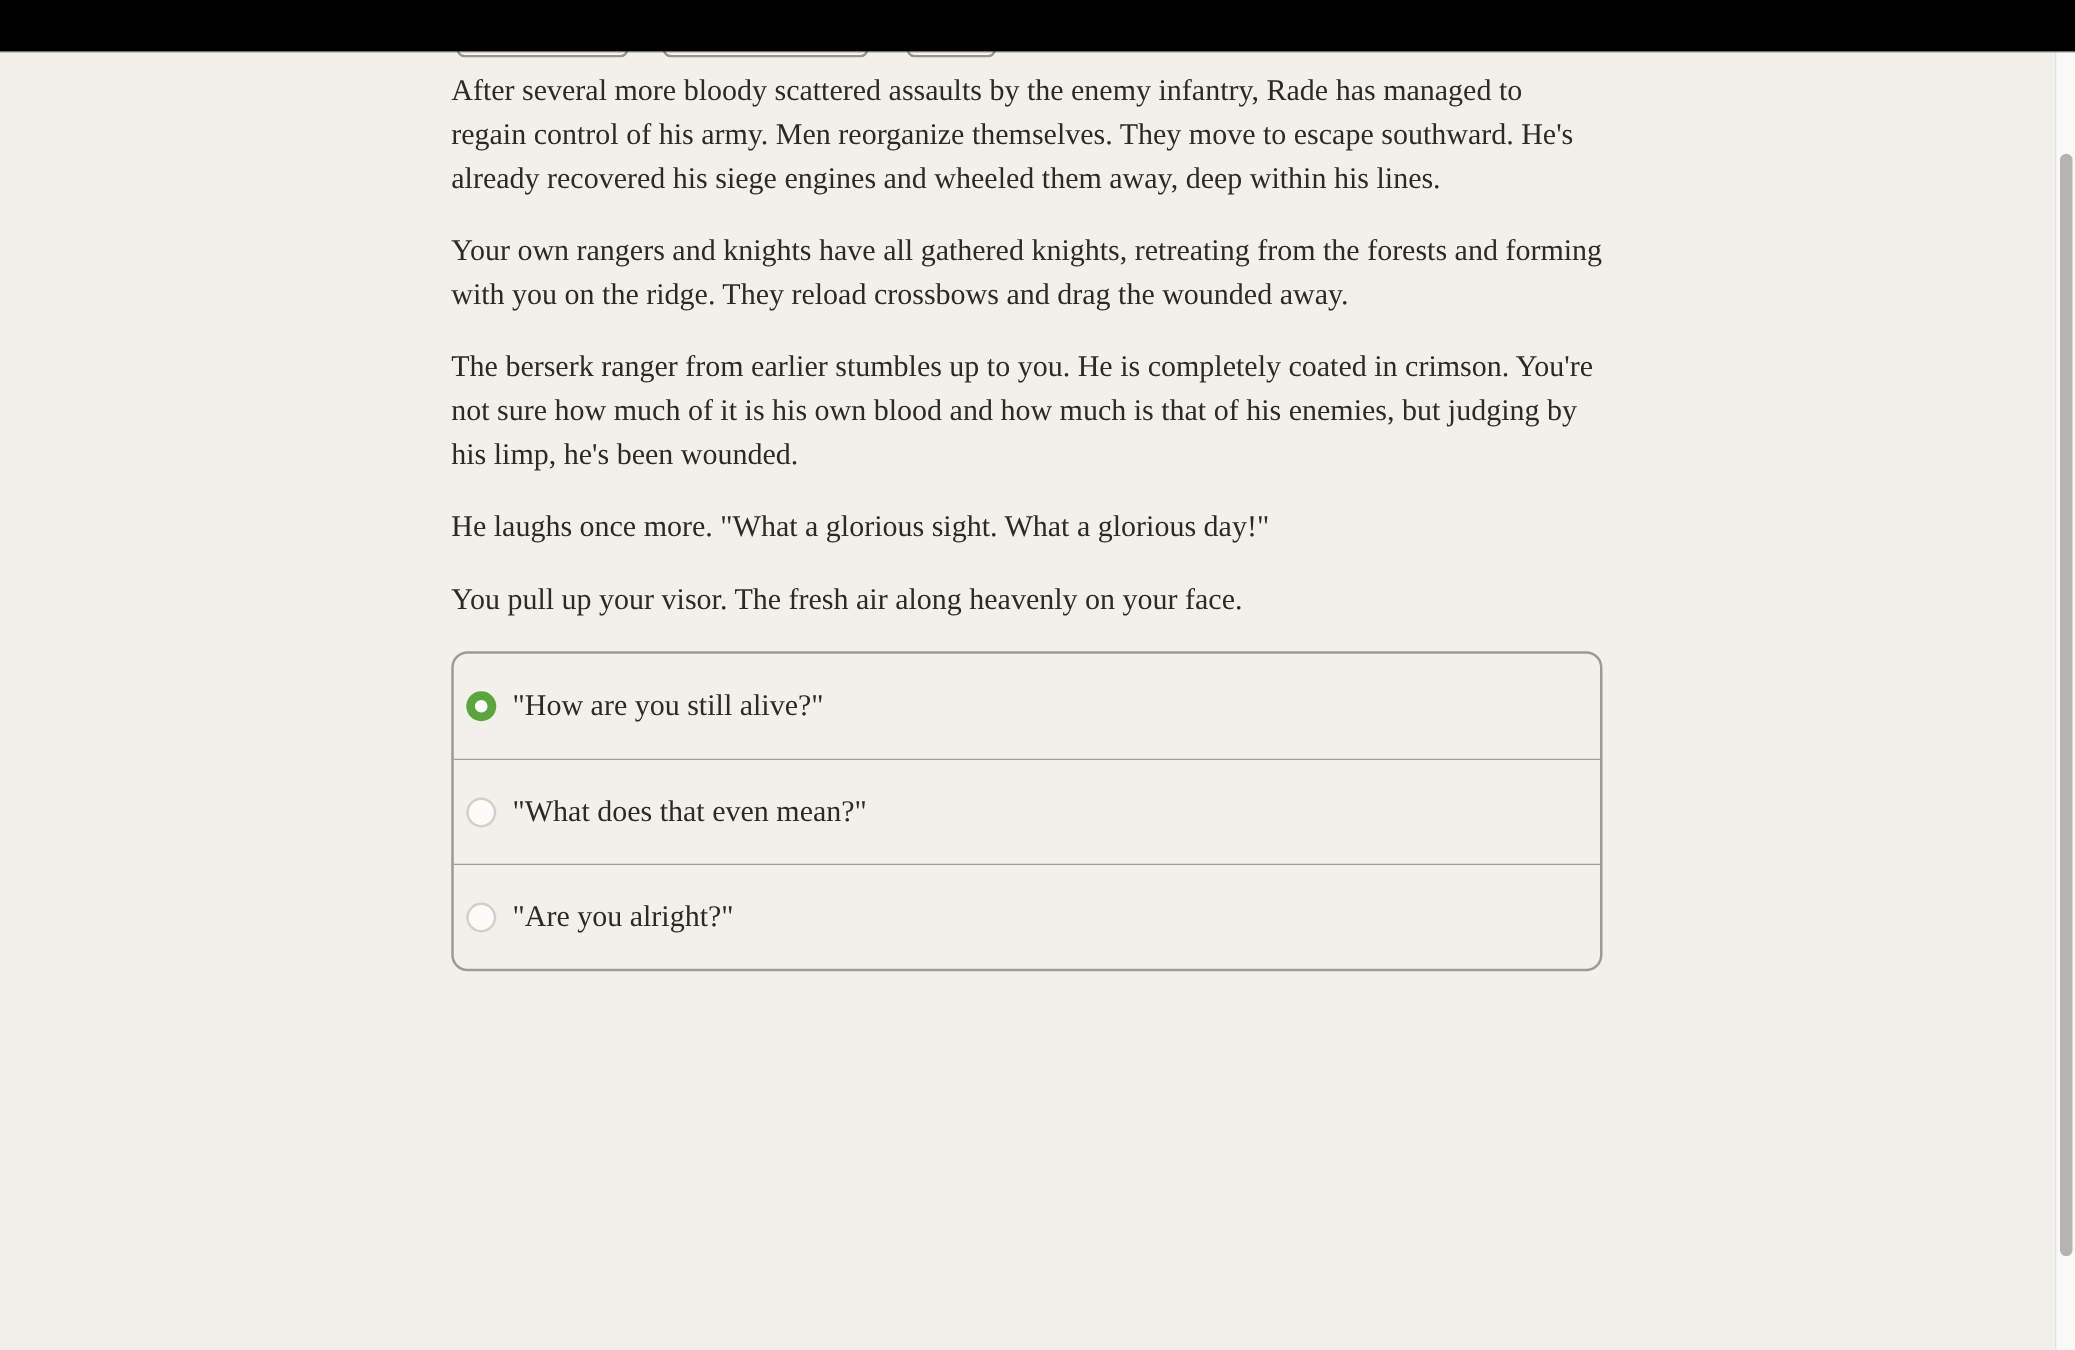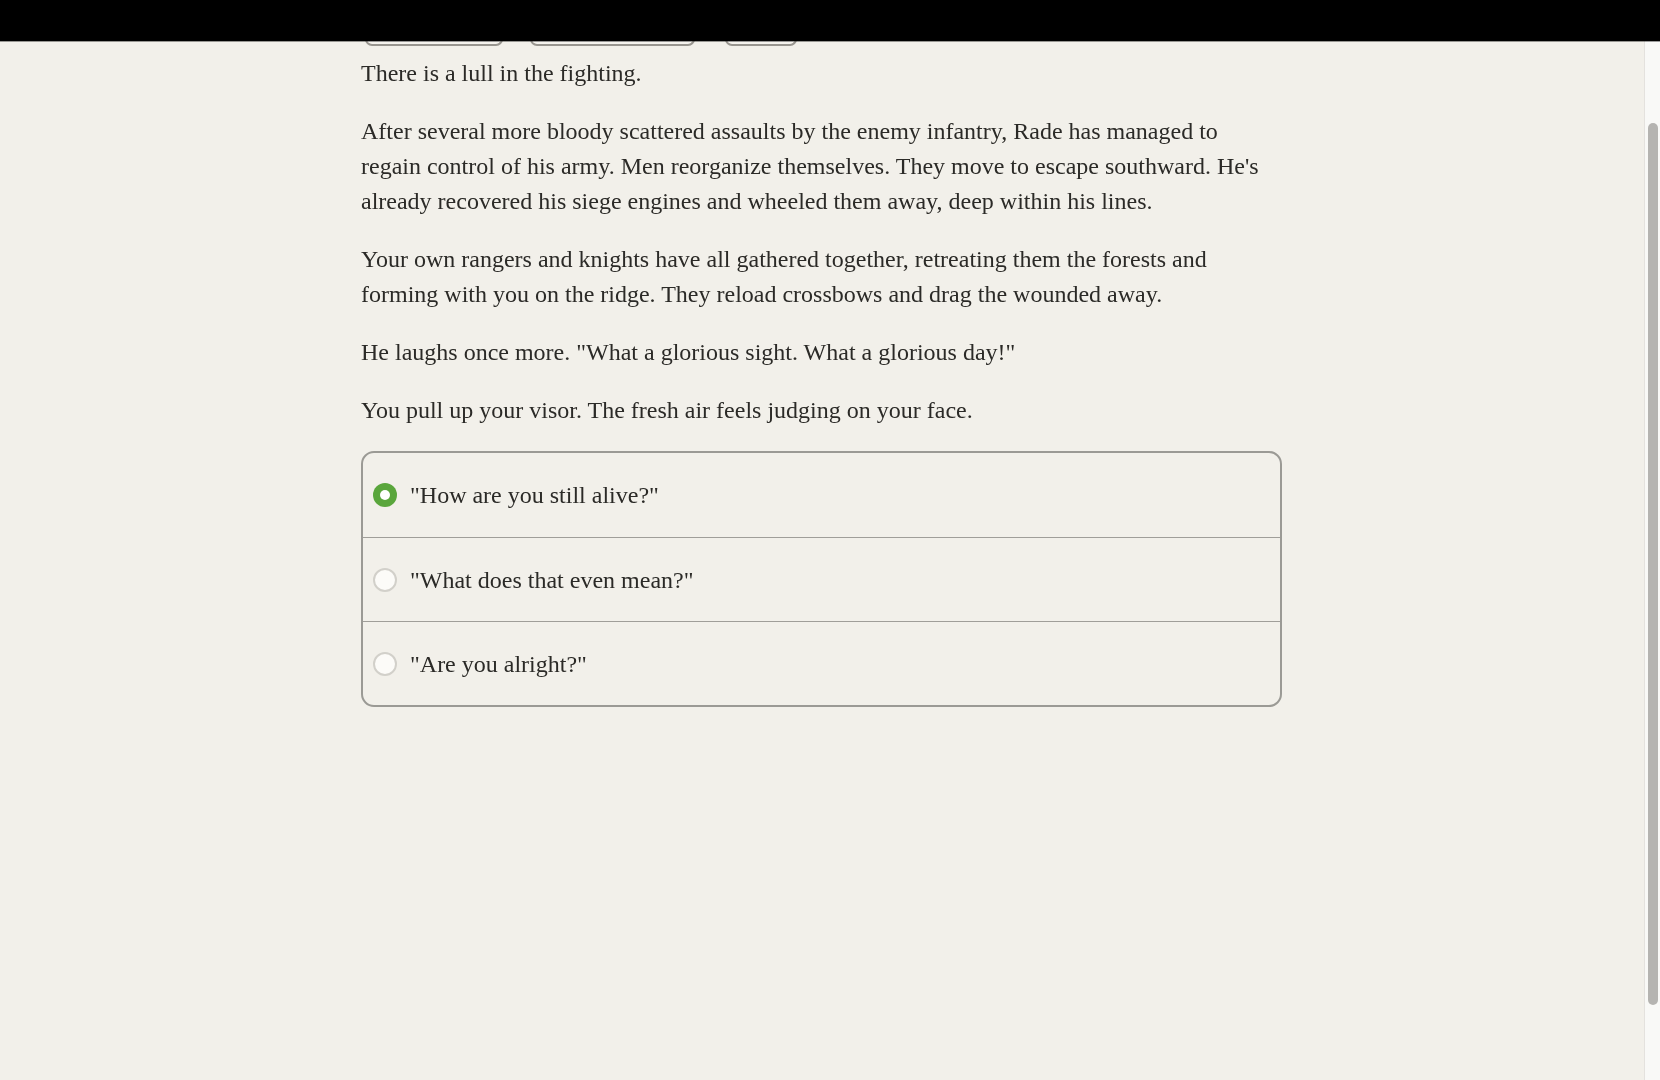--- a/index.html
+++ b/index.html
@@ -103,25 +103,25 @@
 <div class="topbar"></div>
 
 <div>
   <div class="stub"></div>
   <div class="stub"></div>
   <div class="stub"></div>
 </div>
 
 <main class="page">
   <article id="story">
-      <p>There is a lull in the fighting.</p>
       <p>After several more bloody scattered assaults by the enemy infantry, Rade has managed to regain control of his army. Men reorganize themselves. They move to escape southward. He's already recovered his siege engines and wheeled them away, deep within his lines.</p>
-      <p>Your own rangers and knights have all gathered together, retreating them the forests and forming with you on the ridge. They reload crossbows and drag the wounded away.</p>
+      <p>Your own rangers and knights have all gathered knights, retreating from the forests and forming with you on the ridge. They reload crossbows and drag the wounded away.</p>
+      <p>The berserk ranger from earlier stumbles up to you. He is completely coated in crimson. You're not sure how much of it is his own blood and how much is that of his enemies, but judging by his limp, he's been wounded.</p>
       <p>He laughs once more. "What a glorious sight. What a glorious day!"</p>
-      <p>You pull up your visor. The fresh air feels judging on your face.</p>
+      <p>You pull up your visor. The fresh air along heavenly on your face.</p>
     </article>
   <div class="choices" id="choices">
       <label class="choice-row">
         <span class="radio checked"></span>
         <span class="choice-label">"How are you still alive?"</span>
       </label>
       <label class="choice-row">
         <span class="radio"></span>
         <span class="choice-label">"What does that even mean?"</span>
       </label>

